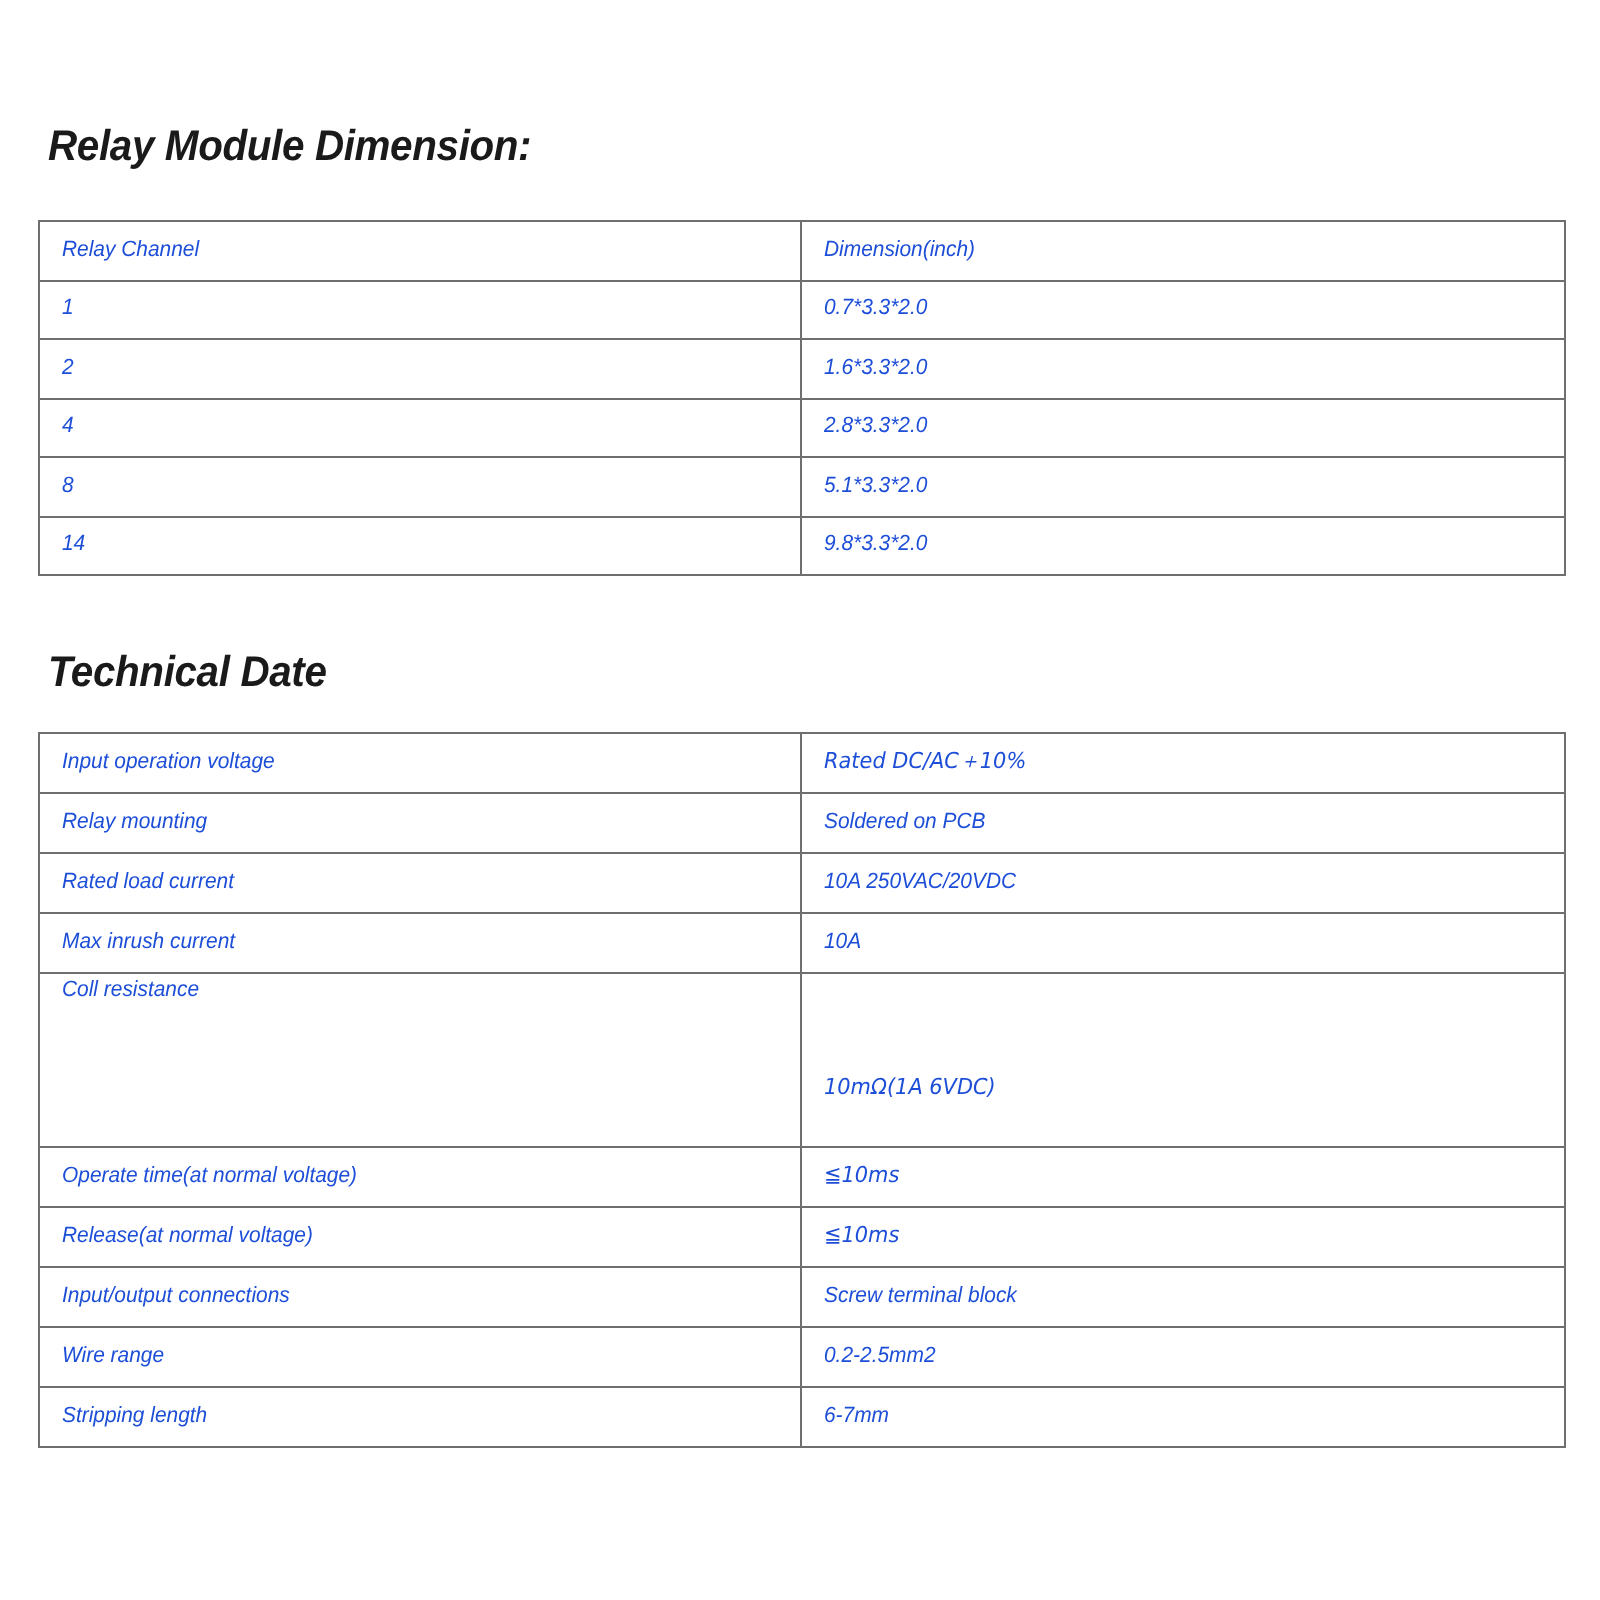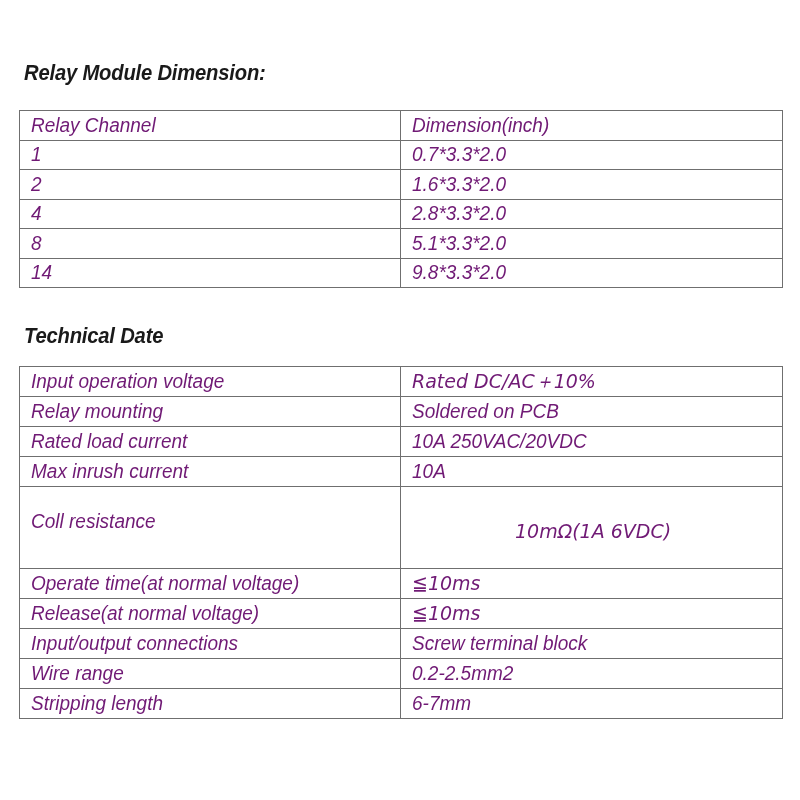--- a/index.html
+++ b/index.html
@@ -42,22 +42,22 @@
   #heading-dimension { top: 62px; }
   #heading-technical { top: 325px; }
 
   
   .spec-table {
     position: absolute;
     left: 19px;
     width: 763px;
     border-collapse: collapse;
     table-layout: fixed;
-    font-size: 20px;
-    color: #701a75;
+    font-size: 11px;
+    color: #1d4ed8;
   }
   #table-dimension { top: 110px; }
   #table-technical { top: 366px; }
 
   .spec-table col.col-label { width: 381px; }
   .spec-table col.col-value { width: 382px; }
 
   .spec-table td {
     border: 1px solid #6f6f6f;
     padding: 0 0 0 11px;
@@ -78,26 +78,25 @@
   
   #table-dimension td { height: 28.5px; }
 
   
   #table-technical td { height: 29px; }
 
   
   #table-technical tr.tall-row td { height: 58px; }
   #table-technical tr.tall-row td.label-cell {
     vertical-align: top;
-    padding-top: 23px;
+    padding-top: 2px;
   }
   #table-technical tr.tall-row td.value-cell {
     vertical-align: middle;
-    padding-top: 8px;
-    text-align: center;
+    padding-top: 28px;
   }
   .sym {
     font-family: "DejaVu Sans", sans-serif;
   }
 </style>
 </head>
 <body>
 
 <div class="page">
 

